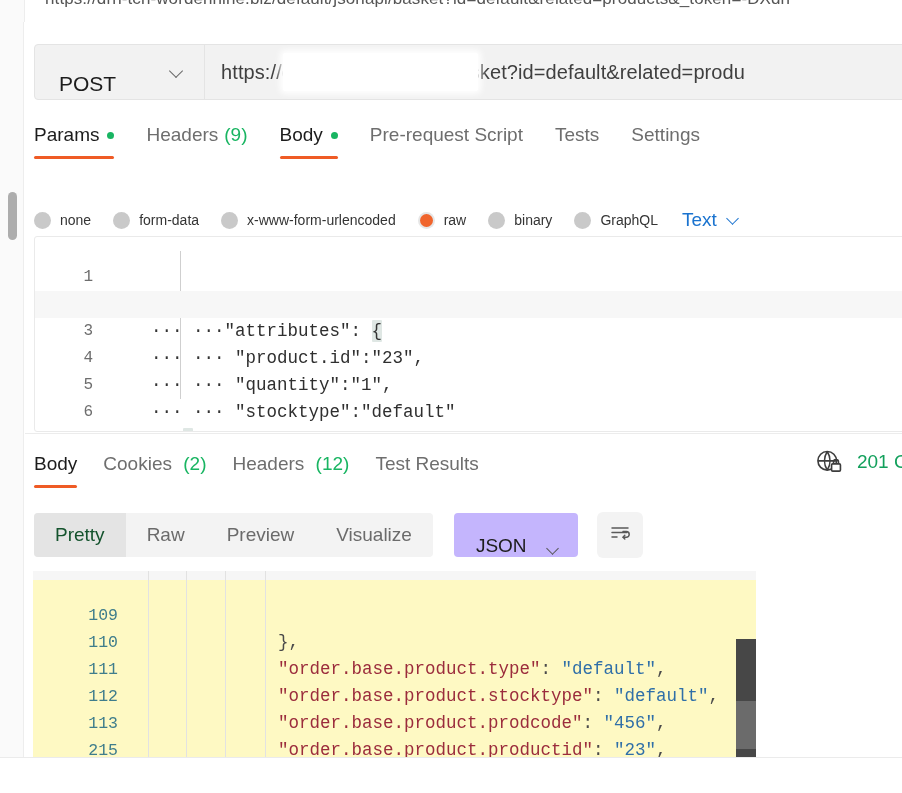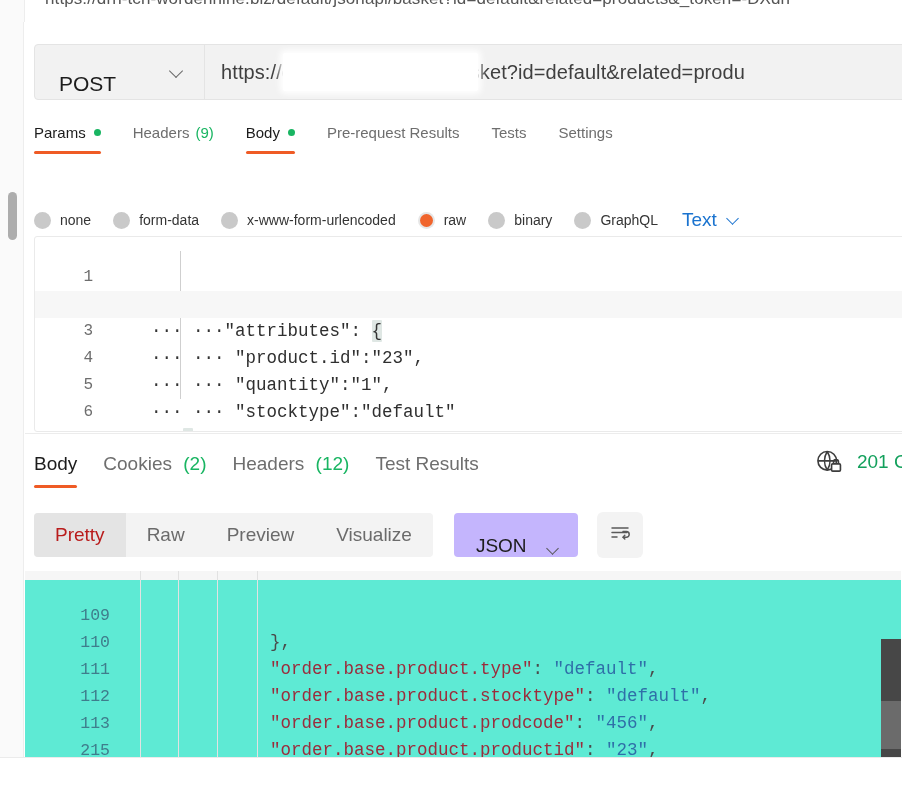--- a/index.html
+++ b/index.html
@@ -138,21 +138,21 @@
   
   .req-tabs {
     position: absolute;
     left: 9px; top: 98px;
     width: 880px; height: 48px;
     display: flex;
     align-items: flex-start;
   }
   .req-tab {
     position: relative;
-    font-size: 15px;
+    font-size: 19px;
     color: #6e6e6e;
     padding: 4px 0 13px 0;
     margin-right: 32px;
     white-space: nowrap;
     cursor: pointer;
     display: flex;
     align-items: center;
     justify-content: flex-end;
   }
   .req-tab.active { color: #1c1c1c; }
@@ -346,21 +346,21 @@
     display: flex;
     align-items: center;
     padding: 0 21px;
     font-size: 19px;
     color: #6b6b6b;
     cursor: pointer;
     white-space: nowrap;
   }
   .seg.active {
     background: #e4e4e4;
-    color: #b91c1c;
+    color: #14532d;
   }
   .json-select {
     margin-left: 21px;
     height: 44px;
     background: #c4b5fd;
     border-radius: 4px;
     display: flex;
     align-items: flex-end;
     padding: 0 17px 0 22px;
     cursor: pointer;
@@ -387,24 +387,24 @@
     border-radius: 6px;
     display: flex;
     align-items: center;
     justify-content: center;
     cursor: pointer;
   }
 
   
   .resp-editor {
     position: absolute;
-    left: 0; top: 549px;
-    width: 876px;
+    left: 8px; top: 549px;
+    width: 723px;
     height: 208px;
-    background: #5eead4;
+    background: #fef9c3;
     overflow: hidden;
   }
   .resp-line {
     position: relative;
     height: 27px;
     line-height: 27px;
     white-space: pre;
     font-family: "Liberation Mono", monospace;
     font-size: 17.5px;
   }
@@ -500,21 +500,21 @@
     </div>
     <div class="req-tab">
       <span>Headers</span>
       <span class="count">(9)</span>
     </div>
     <div class="req-tab active">
       <span>Body</span>
       <span class="dot"></span>
     </div>
     <div class="req-tab">
-      <span>Pre-request Results</span>
+      <span>Pre-request Script</span>
     </div>
     <div class="req-tab">
       <span>Tests</span>
     </div>
     <div class="req-tab">
       <span>Settings</span>
     </div>
   </div>
 
   <div class="body-types">

